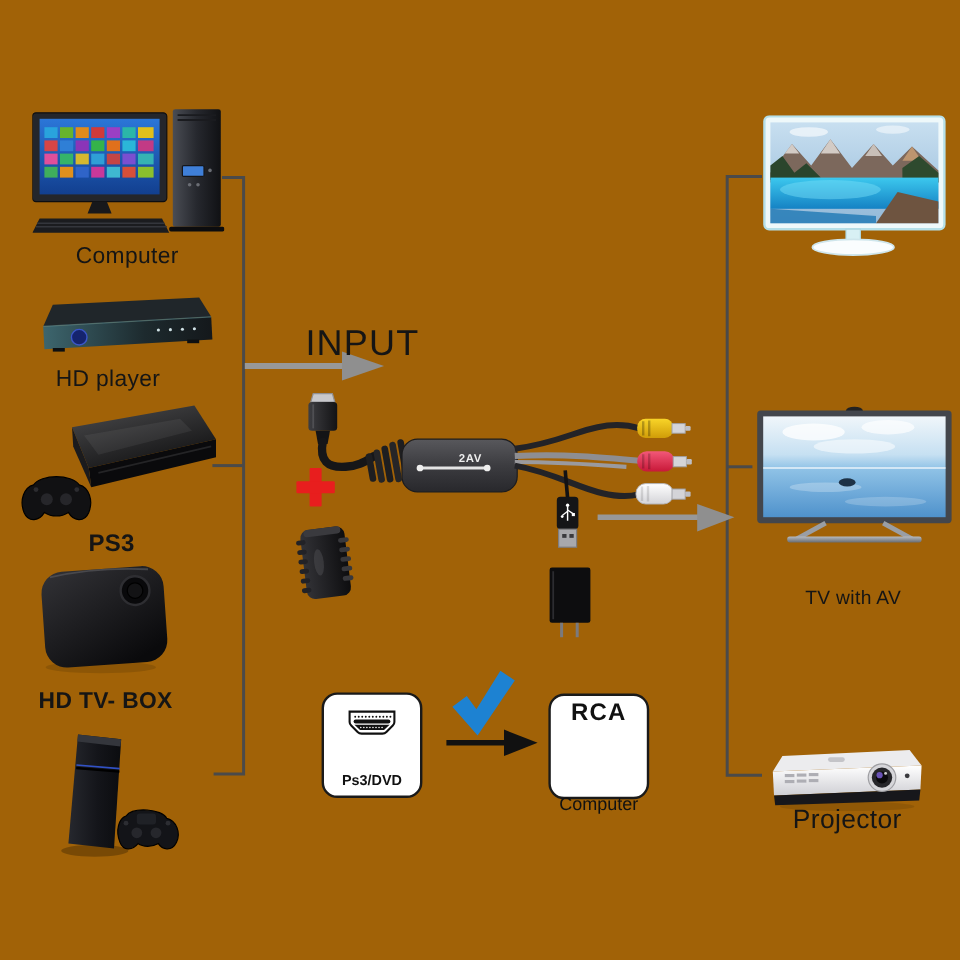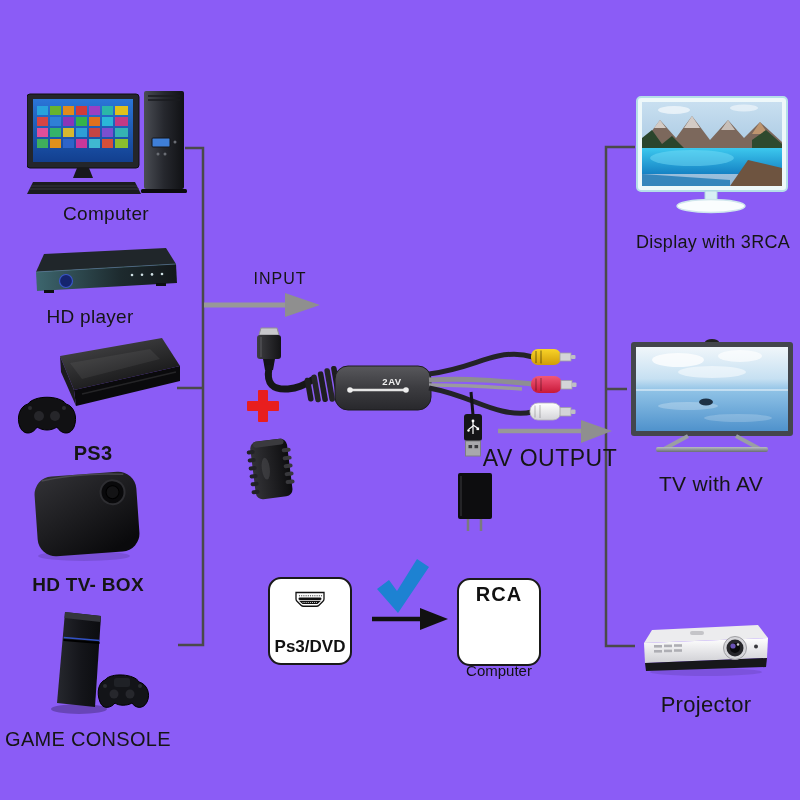--- a/index.html
+++ b/index.html
@@ -1,17 +1,17 @@
 <!DOCTYPE html>
 <html><head>
 <meta charset="utf-8">
 <style>
   html,body{margin:0;padding:0;background:#ffffff;}
   #scene{
-    position:relative;width:800px;height:800px;background:#8b5cf6;overflow:hidden;
+    position:relative;width:800px;height:800px;background:#a16207;overflow:hidden;
     font-family:"Liberation Sans","DejaVu Sans",sans-serif;color:#111;
   }
   .abs{position:absolute;}
   .lbl{
     position:absolute;transform:translateX(-50%);white-space:nowrap;
     color:#151515;font-size:19px;letter-spacing:.3px;
   }
   .lbl.bold{font-weight:bold;}
   .compat-box{
     position:absolute;background:#fff;border:2.5px solid #1a1a1a;border-radius:13px;
@@ -175,21 +175,20 @@
     <line x1="28.7" y1="31.5" x2="64.7" y2="34.5" stroke="#3558d8" stroke-width="1.4" opacity=".9"></line>
     <g transform="translate(58,64)">
       <path d="M12,10 C18,2 42,4 46,12 C54,14 58,24 54,32 C50,40 42,38 39,33 C34,36 26,36 22,33 C18,38 10,40 7,32 C3,22 6,12 12,10 Z" fill="#131418" stroke="#000"></path>
       <rect x="21" y="8" width="16" height="9" rx="2.5" fill="#1f2126"></rect>
       <circle cx="21" cy="24" r="4.5" fill="#26272c"></circle>
         <circle cx="37" cy="24" r="4.5" fill="#26272c"></circle>
       <circle cx="12" cy="16" r="2" fill="#2c2d32"></circle>
         <circle cx="47" cy="16" r="2" fill="#2c2d32"></circle>
     </g>
   </svg>
-  <div class="lbl" style="left:88px;top:728px;font-size:20px">GAME CONSOLE</div>
 
   <svg class="abs" style="left:240px;top:322px" width="360" height="212" viewBox="0 0 360 212">
     <defs>
       <linearGradient id="convg" x1="0" y1="0" x2="0" y2="1">
         <stop offset="0" stop-color="#58585c"></stop>
           <stop offset=".5" stop-color="#3c3c40"></stop>
           <stop offset="1" stop-color="#28282c"></stop>
       </linearGradient>
       <linearGradient id="hdmig" x1="0" y1="0" x2="1" y2="0">
         <stop offset="0" stop-color="#3e3e42"></stop>
@@ -305,22 +304,21 @@
     </g>
 
     <g>
       <rect x="218" y="151" width="34" height="46" rx="2" fill="#0d0d0f"></rect>
       <line x1="221" y1="154" x2="221" y2="194" stroke="#2c2c30" stroke-width="1.5"></line>
       <line x1="228" y1="197" x2="228" y2="209" stroke="#7a7a7e" stroke-width="2.5"></line>
       <line x1="241" y1="197" x2="241" y2="209" stroke="#7a7a7e" stroke-width="2.5"></line>
     </g>
   </svg>
 
-  <div class="lbl" style="left:280px;top:270px;font-size:16px;letter-spacing:1px">INPUT</div>
-  <div class="lbl" style="left:550px;top:445px;font-size:23px;letter-spacing:.5px">AV OUTPUT</div>
+  <div class="lbl" style="left:302px;top:270px;font-size:30px;letter-spacing:1px">INPUT</div>
 
   <div class="compat-box" style="left:268px;top:577px;width:80px;height:84px">
     <svg width="64" height="36" viewBox="0 0 64 36" style="margin-top:12px">
       <path d="M4,3 H60 V16 Q60,18.5 58,20.5 L50,28.5 Q48,30.5 45,30.5 H19 Q16,30.5 14,28.5 L6,20.5 Q4,18.5 4,16 Z" fill="#fff" stroke="#111" stroke-width="2.6"></path>
       <g fill="#111">
         <circle cx="11" cy="9.5" r="1.2"></circle>
           <circle cx="15.4" cy="9.5" r="1.2"></circle>
           <circle cx="19.8" cy="9.5" r="1.2"></circle>
           <circle cx="24.2" cy="9.5" r="1.2"></circle>
           <circle cx="28.6" cy="9.5" r="1.2"></circle>
@@ -337,21 +335,21 @@
         <circle cx="18" cy="22.8" r="1"></circle>
           <circle cx="21.8" cy="22.8" r="1"></circle>
           <circle cx="25.6" cy="22.8" r="1"></circle>
           <circle cx="29.4" cy="22.8" r="1"></circle>
           <circle cx="33.2" cy="22.8" r="1"></circle>
           <circle cx="37" cy="22.8" r="1"></circle>
           <circle cx="40.8" cy="22.8" r="1"></circle>
           <circle cx="44.6" cy="22.8" r="1"></circle>
       </g>
     </svg>
-    <div class="b" style="font-size:17px;font-weight:600">Ps3/DVD</div>
+    <div class="b" style="font-size:12px;font-weight:600">Ps3/DVD</div>
   </div>
 
   <svg class="abs" style="left:372px;top:556px" width="62" height="60" viewBox="0 0 62 60">
     <polygon points="5,33 17,24 25,35 45,3 57,11 26,57" fill="#1d82d2"></polygon>
   </svg>
   <svg class="abs" style="left:368px;top:606px" width="82" height="26" viewBox="0 0 82 26">
     <line x1="4" y1="13" x2="54" y2="13" stroke="#111" stroke-width="4.5"></line>
     <polygon points="52,2 52,24 80,13" fill="#111"></polygon>
   </svg>
 
@@ -400,21 +398,20 @@
     <polygon points="126,26 134,38 118,38" fill="#d8a878" opacity=".7"></polygon>
     <polygon points="8,42 18,34 28,48 38,40 50,52 8,54" fill="#2a452c"></polygon>
     <polygon points="118,44 132,34 148,48 148,56 118,56" fill="#2e4a2e"></polygon>
     <rect x="8" y="52" width="140" height="26" fill="url(#lakeg)"></rect>
     <ellipse cx="58" cy="62" rx="42" ry="8" fill="#7ae0f8" opacity=".45"></ellipse>
     <polygon points="96,90 114,64 148,72 148,90" fill="#6e5440"></polygon>
     <polygon points="8,78 96,84 96,90 8,90" fill="#1e78b4" opacity=".8"></polygon>
     <rect x="71" y="95" width="12" height="11" fill="#d8f0f4" stroke="#b0d8e0"></rect>
     <ellipse cx="77" cy="110" rx="34" ry="6.5" fill="#fafdfe" stroke="#cfe6ec" stroke-width="1.5"></ellipse>
   </svg>
-  <div class="lbl" style="left:713px;top:232px;font-size:18px">Display with 3RCA</div>
 
   <svg class="abs" style="left:628px;top:338px" width="168" height="116" viewBox="0 0 168 116">
     <defs>
       <linearGradient id="tvg" x1="0" y1="0" x2="0" y2="1">
         <stop offset="0" stop-color="#f0f6fa"></stop>
           <stop offset=".38" stop-color="#c6e0f2"></stop>
           <stop offset=".52" stop-color="#8fc2e6"></stop>
           <stop offset="1" stop-color="#4f92cc"></stop>
       </linearGradient>
       <linearGradient id="legg" x1="0" y1="0" x2="0" y2="1">
@@ -429,21 +426,21 @@
     <ellipse cx="112" cy="18" rx="22" ry="6" fill="#fff" opacity=".65"></ellipse>
     <ellipse cx="84" cy="34" rx="34" ry="6" fill="#fff" opacity=".5"></ellipse>
     <line x1="8" y1="52" x2="160" y2="52" stroke="#fff" stroke-width="1.5" opacity=".6"></line>
     <ellipse cx="60" cy="68" rx="30" ry="4" fill="#fff" opacity=".25"></ellipse>
     <ellipse cx="110" cy="80" rx="34" ry="4" fill="#fff" opacity=".2"></ellipse>
     <ellipse cx="78" cy="64" rx="7" ry="3.5" fill="#1e3246"></ellipse>
     <path d="M60,98 L36,111" stroke="#9a9ea4" stroke-width="4"></path>
     <path d="M108,98 L132,111" stroke="#9a9ea4" stroke-width="4"></path>
     <rect x="28" y="109" width="112" height="5" rx="2" fill="url(#legg)"></rect>
   </svg>
-  <div class="lbl" style="left:711px;top:472px;font-size:21px">TV with AV</div>
+  <div class="lbl" style="left:711px;top:490px;font-size:16px">TV with AV</div>
 
   <svg class="abs" style="left:632px;top:618px" width="145" height="58" viewBox="0 0 145 58">
     <defs>
       <linearGradient id="projg" x1="0" y1="0" x2="0" y2="1">
         <stop offset="0" stop-color="#ffffff"></stop>
           <stop offset="1" stop-color="#cfcfd4"></stop>
       </linearGradient>
     </defs>
     <ellipse cx="74" cy="54" rx="56" ry="4" fill="#000" opacity=".1"></ellipse>
     <polygon points="20,12 126,7 136,20 12,25" fill="#ececee"></polygon>
@@ -458,15 +455,15 @@
         <rect x="42" y="31.2" width="8" height="2.6"></rect>
     </g>
     <rect x="58" y="13" width="14" height="4" rx="2" fill="#c4c4c8"></rect>
     <circle cx="103" cy="30" r="11.5" fill="#d6d6da" stroke="#9e9ea2"></circle>
     <circle cx="103" cy="30" r="8.5" fill="#26262a"></circle>
     <circle cx="103" cy="30" r="5" fill="#0a0a0c"></circle>
     <circle cx="101" cy="28" r="2.6" fill="#7a5fd4" opacity=".85"></circle>
     <circle cx="106" cy="26.5" r="1.2" fill="#fff" opacity=".8"></circle>
     <circle cx="124" cy="28.5" r="2" fill="#3a3a3e"></circle>
   </svg>
-  <div class="lbl" style="left:706px;top:692px;font-size:22px">Projector</div>
+  <div class="lbl" style="left:706px;top:670px;font-size:22px">Projector</div>
 
 </div>
 
 </body></html>

